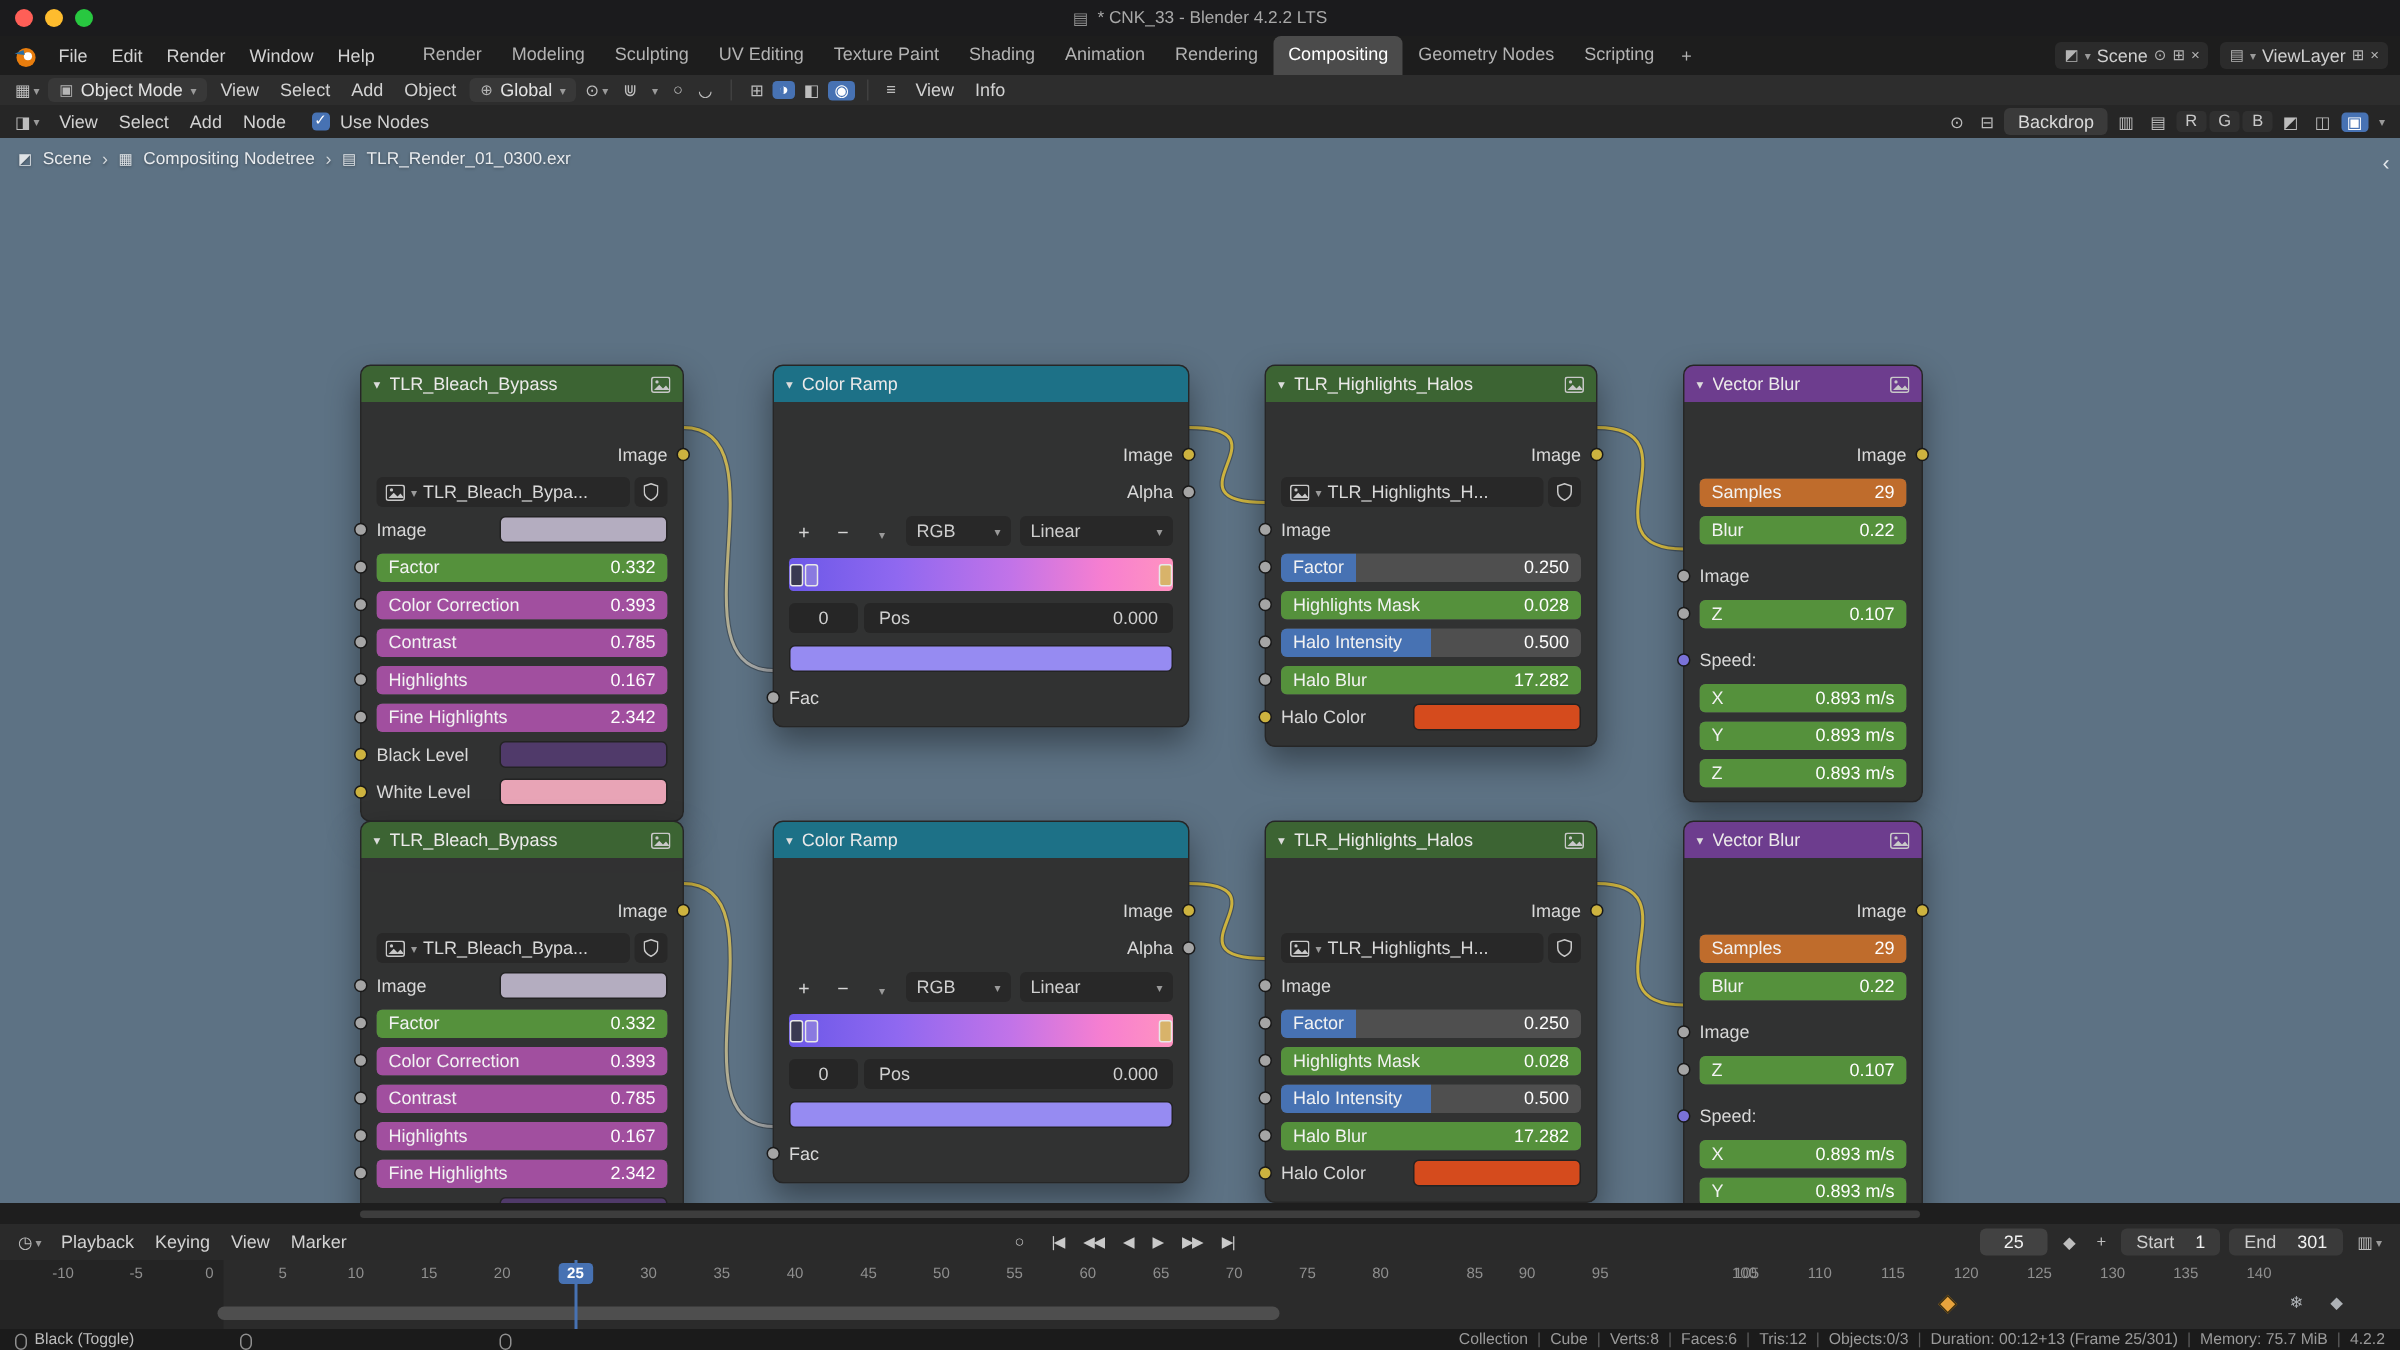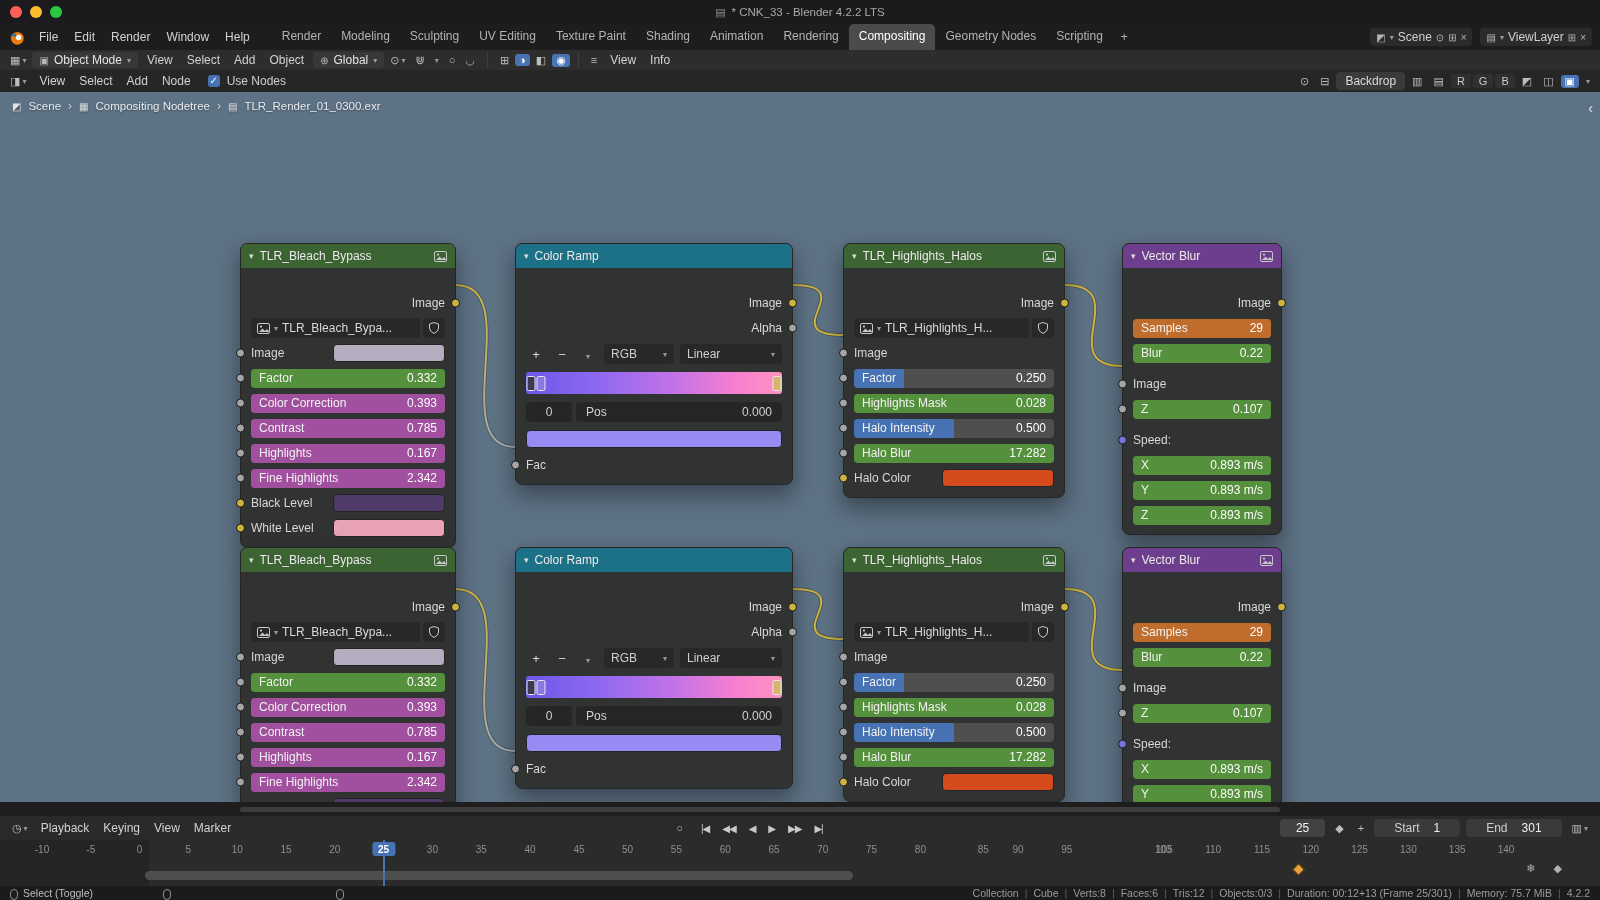--- a/index.html
+++ b/index.html
@@ -112,21 +112,21 @@
 
   
   .tlh { position:absolute; top:816px; left:0; right:0; height:24px; background:#2a2a2a;
          display:flex; align-items:center; padding:0 8px; gap:2px; }
   .transport { position:absolute; left:47%; transform:translateX(-50%); display:flex;
                align-items:center; gap:3px; }
   .tr-btn { color:#c9c9c9; font-size:10px; padding:2px 5px; letter-spacing:-1px; }
   .autokey { color:#bdbdbd; font-size:11px; margin-right:10px; }
   .tlh-right { margin-left:auto; display:flex; align-items:center; gap:6px; }
   .frame-field { background:#424242; border-radius:4px; padding:2px 16px; color:#f2f2f2; }
-  .range-field { background:#3a3a3a; border-radius:4px; padding:2px 20px; color:#cfcfcf;
+  .range-field { background:#3a3a3a; border-radius:4px; padding:2px 10px; color:#cfcfcf;
                  display:flex; gap:14px; }
   .range-field .rv { color:#f0f0f0; }
 
   .tlb { position:absolute; top:840px; left:0; right:0; height:46px; background:#2b2b2b; overflow:hidden; }
   .range-dark { position:absolute; left:0; top:0; bottom:0; width:149px; background:rgba(0,0,0,0.16); }
   .tick { position:absolute; top:4px; transform:translateX(-50%); font-size:10px; color:#8f8f8f; }
   .cf-pill { position:absolute; top:2px; transform:translateX(-50%); background:#4772b3; color:#fff;
              font-size:10px; font-weight:bold; padding:1.5px 6px; border-radius:3px; z-index:3; }
   .playhead { position:absolute; top:0; bottom:0; width:2px; background:#4772b3; z-index:2; }
   .tl-scroll { position:absolute; left:145px; top:31px; width:708px; height:9px; border-radius:5px; background:#4e4e4e; }
@@ -966,21 +966,21 @@
       <span class="tick" style="left: 1310.8px;">120</span>
       <span class="tick" style="left: 1359.6px;">125</span>
       <span class="tick" style="left: 1408.4px;">130</span>
       <span class="tick" style="left: 1457.2px;">135</span>
       <span class="tick" style="left: 1506px;">140</span>
     </div>
 
   <div class="statusbar">
     <span class="sb-left">
       <span class="mouse-icn"></span>
-      <span>Select (Toggle)</span>
+      <span>Black (Toggle)</span>
       <span class="mouse-icn" style="margin-left:70px"></span>
       <span class="mouse-icn" style="margin-left:160px"></span>
     </span>
     <span class="sb-right" id="sb-right">
         <span>Collection</span>
         <span class="sb-sep">|</span>
         <span>Cube</span>
         <span class="sb-sep">|</span>
         <span>Verts:8</span>
         <span class="sb-sep">|</span>

